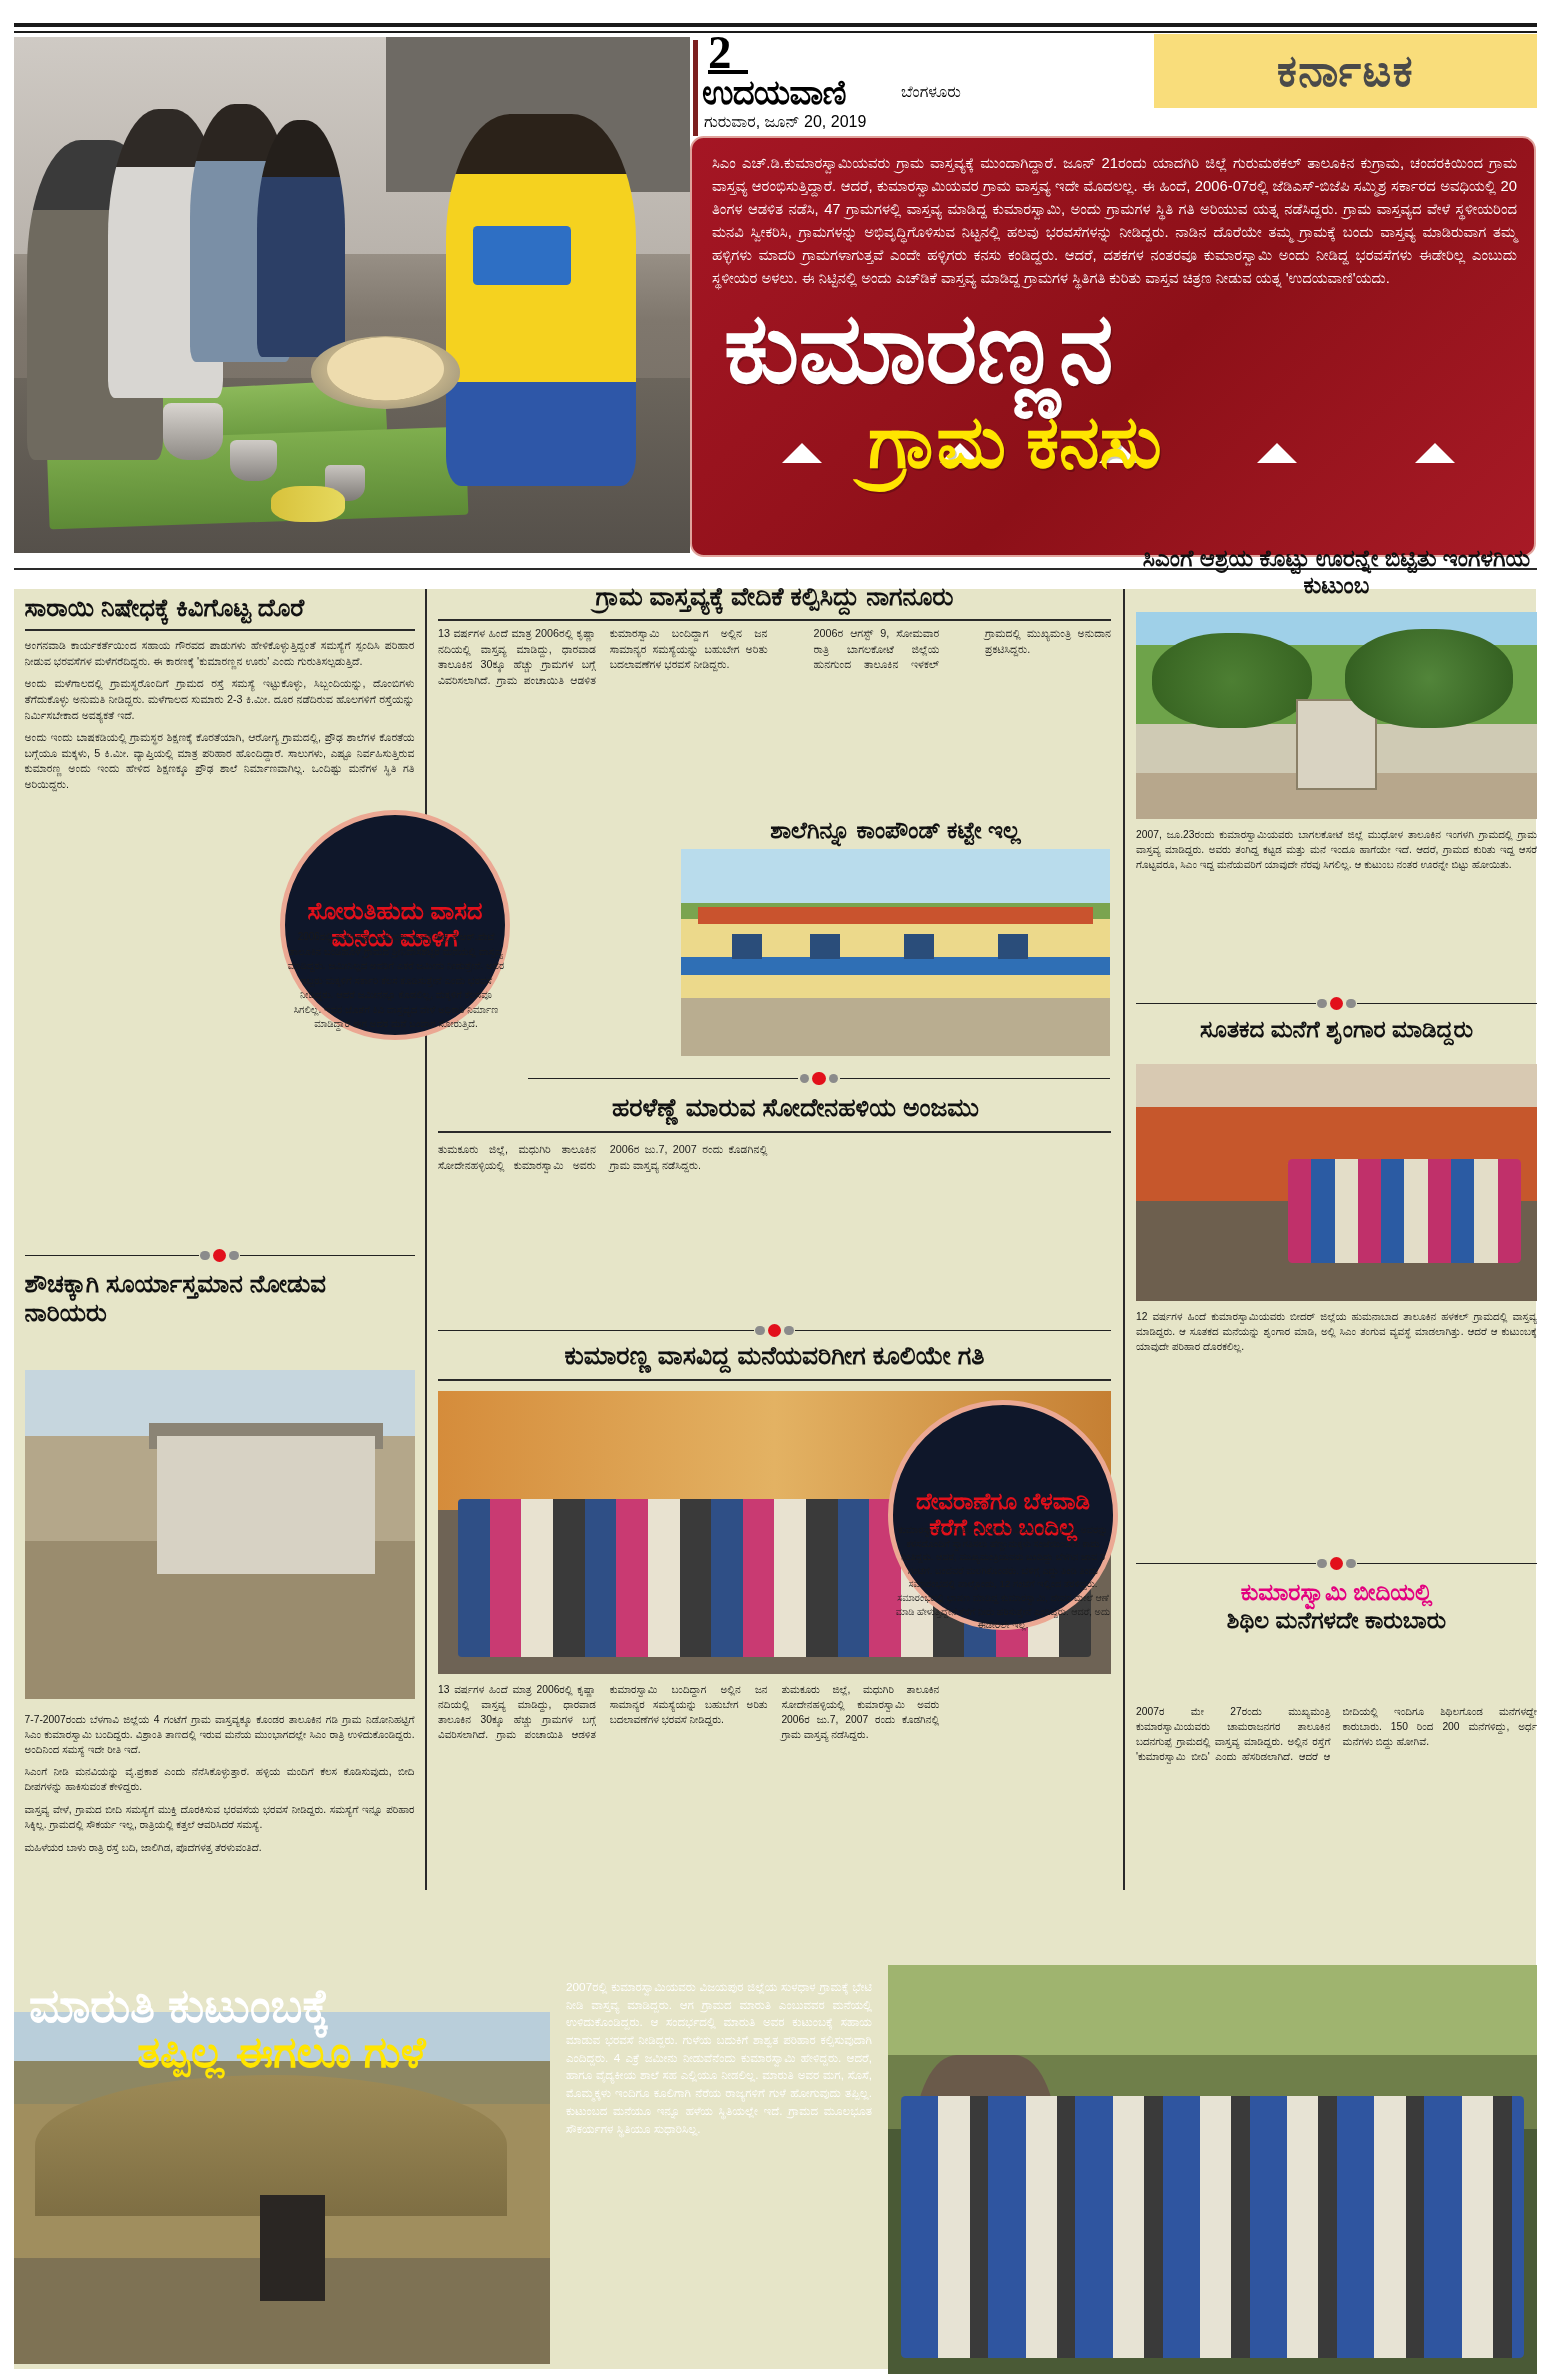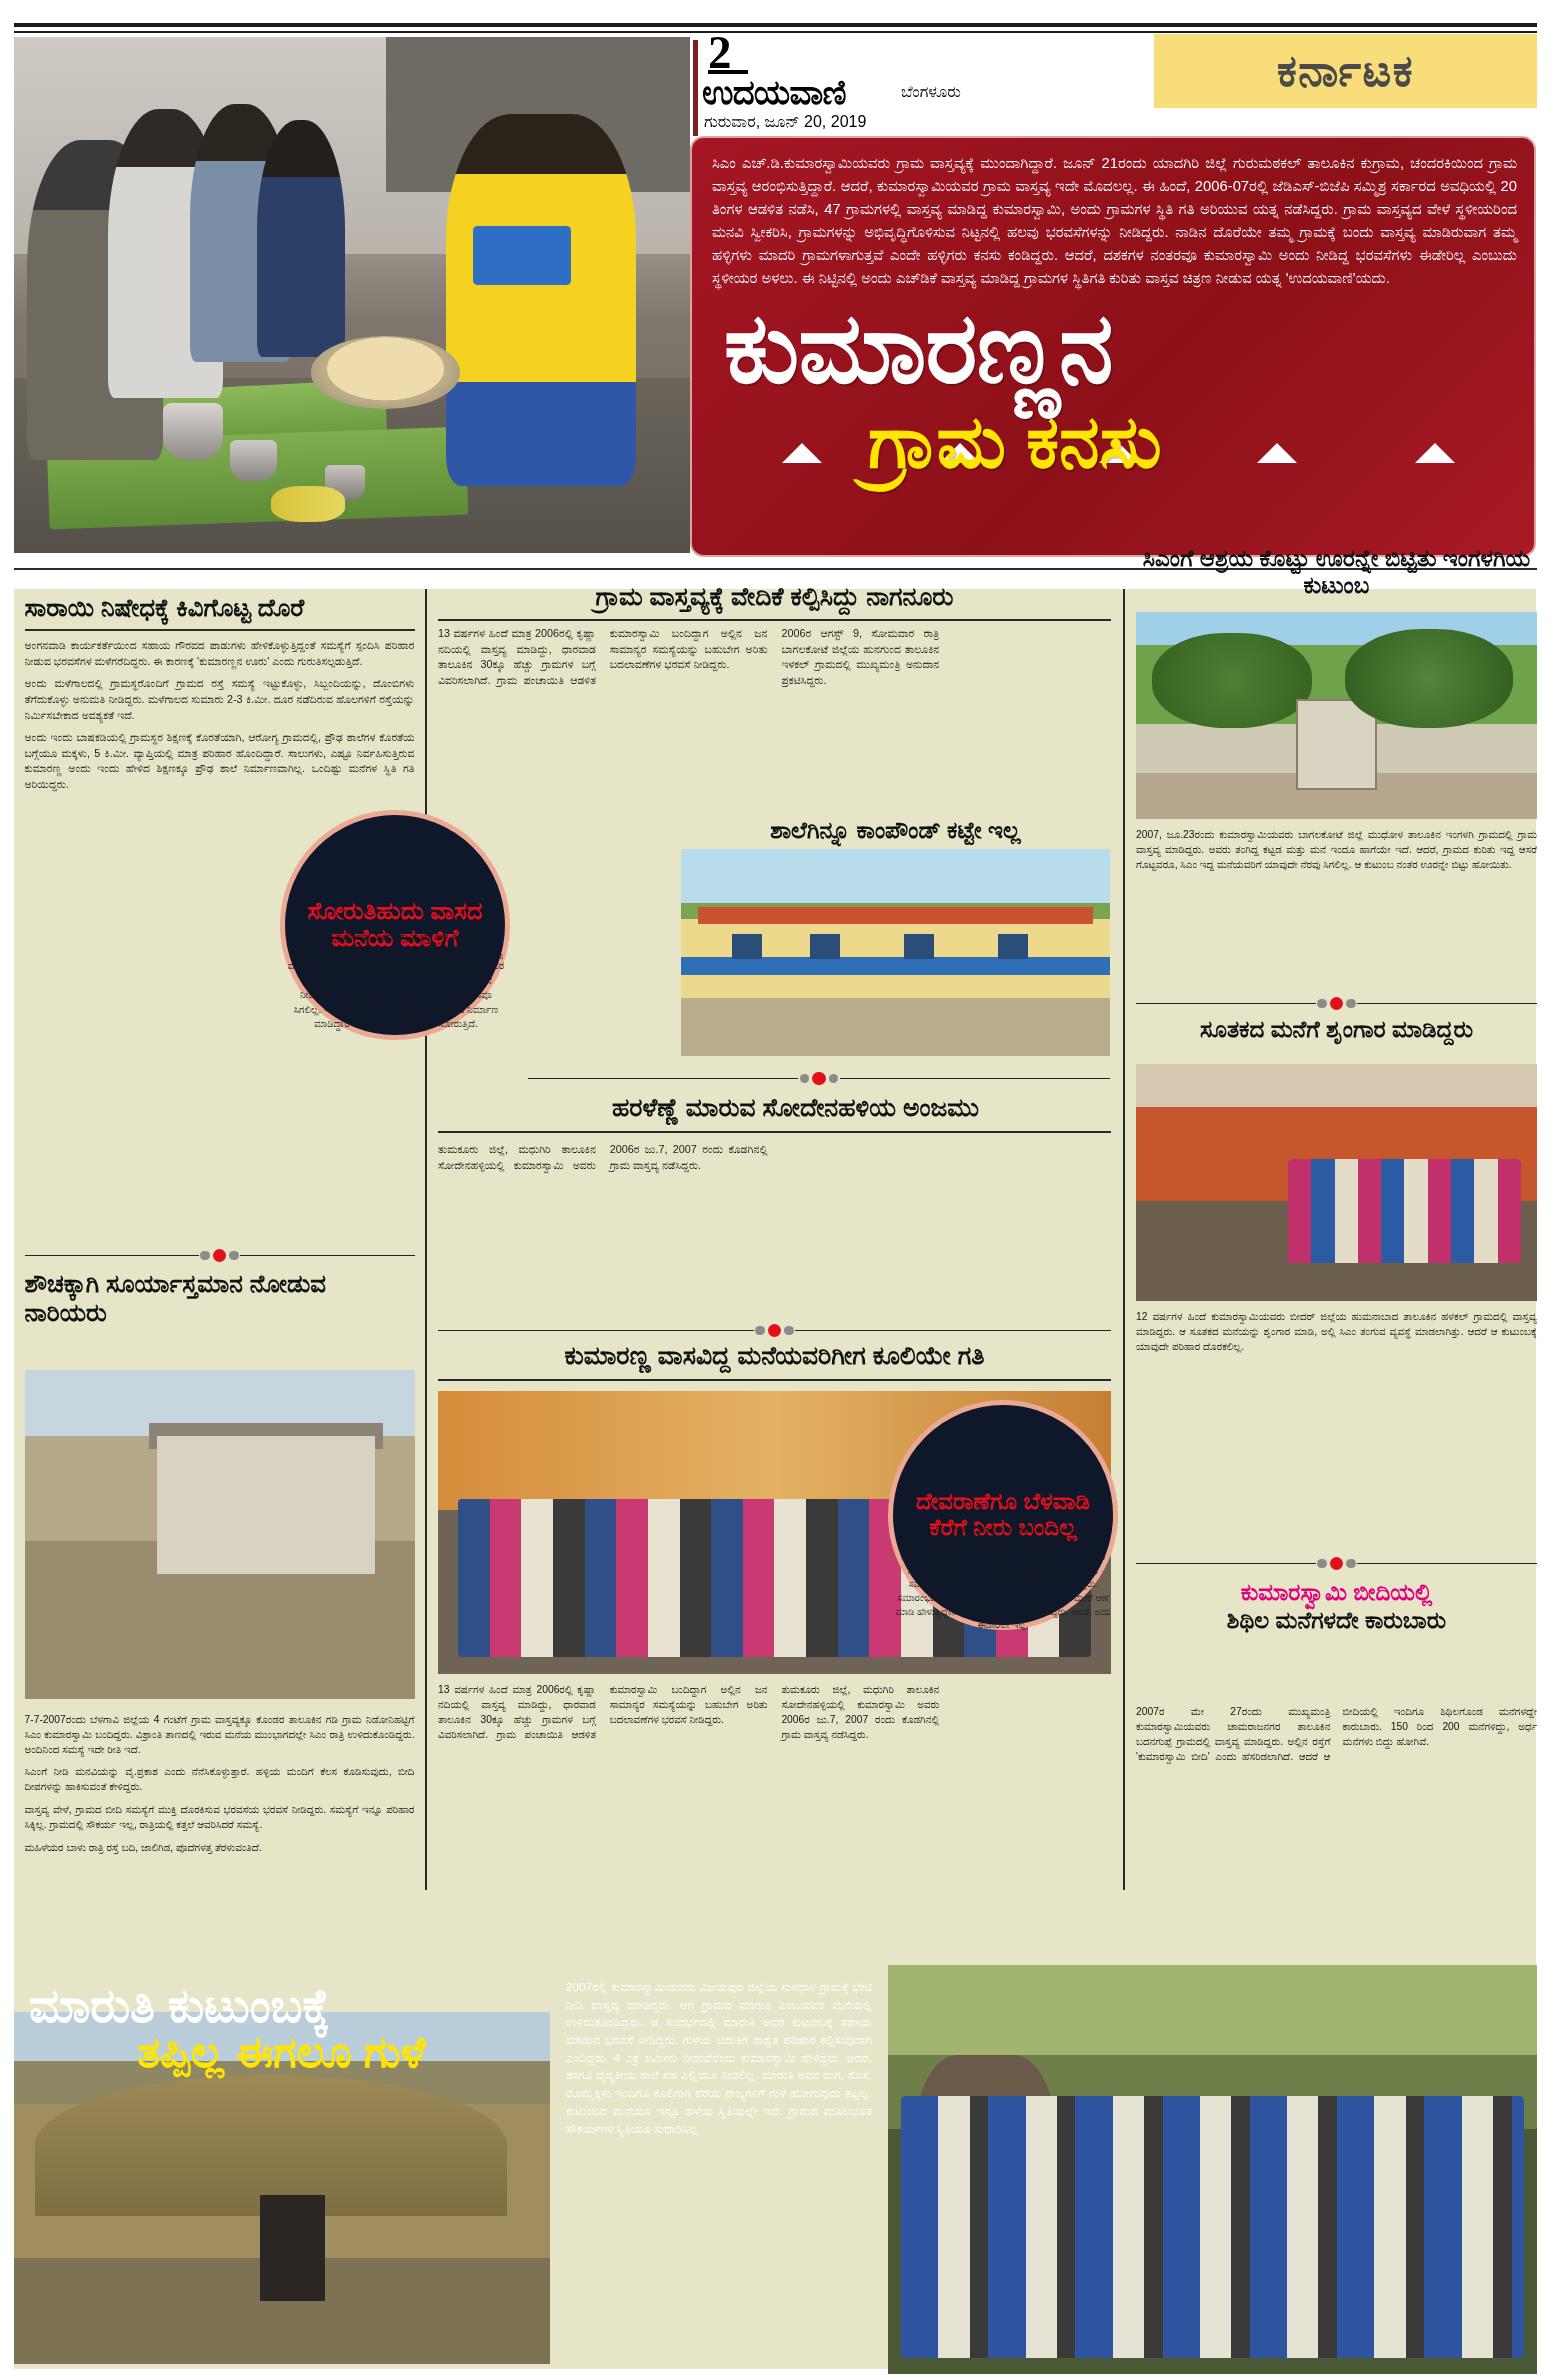--- a/index.html
+++ b/index.html
@@ -259,21 +259,21 @@
     <div class="tiny" style="margin-top:7.7px;">ಮಹಿಳೆಯರ ಬಾಳು ರಾತ್ರಿ ರಸ್ತೆ ಬದಿ, ಜಾಲಿಗಿಡ, ಪೊದೆಗಳತ್ತ ತೆರಳುವಂತಿದೆ.</div>
   </div>
 
   <div style="position:absolute;left:438px;top:582px;width:673px;">
     <div class="sec-head">ಗ್ರಾಮ ವಾಸ್ತವ್ಯಕ್ಕೆ ವೇದಿಕೆ ಕಲ್ಪಿಸಿದ್ದು ನಾಗನೂರು</div>
     <div class="hrule" style="position:relative;left:0;top:7.7px;width:673px;"></div>
   </div>
 
   <div style="position:absolute;left:438px;top:626px;width:673px;column-count:4;column-gap:13.8px;">
     <div class="col-text">13 ವರ್ಷಗಳ ಹಿಂದೆ ಮಾತ್ರ 2006ರಲ್ಲಿ ಕೃಷ್ಣಾ ನದಿಯಲ್ಲಿ ವಾಸ್ತವ್ಯ ಮಾಡಿದ್ದು, ಧಾರವಾಡ ತಾಲೂಕಿನ 30ಕ್ಕೂ ಹೆಚ್ಚು ಗ್ರಾಮಗಳ ಬಗ್ಗೆ ವಿವರಿಸಲಾಗಿದೆ. ಗ್ರಾಮ ಪಂಚಾಯಿತಿ ಆಡಳಿತ ಕುಮಾರಸ್ವಾಮಿ ಬಂದಿದ್ದಾಗ ಅಲ್ಲಿನ ಜನ ಸಾಮಾನ್ಯರ ಸಮಸ್ಯೆಯನ್ನು ಬಹುಬೇಗ ಅರಿತು ಬದಲಾವಣೆಗಳ ಭರವಸೆ ನೀಡಿದ್ದರು.</div>
-    <div class="col-text" style="margin-top:7.7px;">2006ರ ಆಗಸ್ಟ್ 9, ಸೋಮವಾರ ರಾತ್ರಿ ಬಾಗಲಕೋಟೆ ಜಿಲ್ಲೆಯ ಹುನಗುಂದ ತಾಲೂಕಿನ ಇಳಕಲ್ ಗ್ರಾಮದಲ್ಲಿ ಮುಖ್ಯಮಂತ್ರಿ ಅನುದಾನ ಪ್ರಕಟಿಸಿದ್ದರು.</div>
+    <div class="col-text" style="margin-top:7.7px;margin-left:32px;">2006ರ ಆಗಸ್ಟ್ 9, ಸೋಮವಾರ ರಾತ್ರಿ ಬಾಗಲಕೋಟೆ ಜಿಲ್ಲೆಯ ಹುನಗುಂದ ತಾಲೂಕಿನ ಇಳಕಲ್ ಗ್ರಾಮದಲ್ಲಿ ಮುಖ್ಯಮಂತ್ರಿ ಅನುದಾನ ಪ್ರಕಟಿಸಿದ್ದರು.</div>
   </div>
 
   <div class="sec-head sm" style="position:absolute;left:681px;top:817px;width:429px;">ಶಾಲೆಗಿನ್ನೂ ಕಾಂಪೌಂಡ್ ಕಟ್ಟೇ ಇಲ್ಲ</div>
   <div class="photo p-school" style="left:681px;top:849px;width:429px;height:207px;">
     <div class="roof"></div>
       <div class="band"></div>
     <div class="win" style="left:12%"></div>
       <div class="win" style="left:30%"></div>
     <div class="win" style="left:52%"></div>
       <div class="win" style="left:74%"></div>

